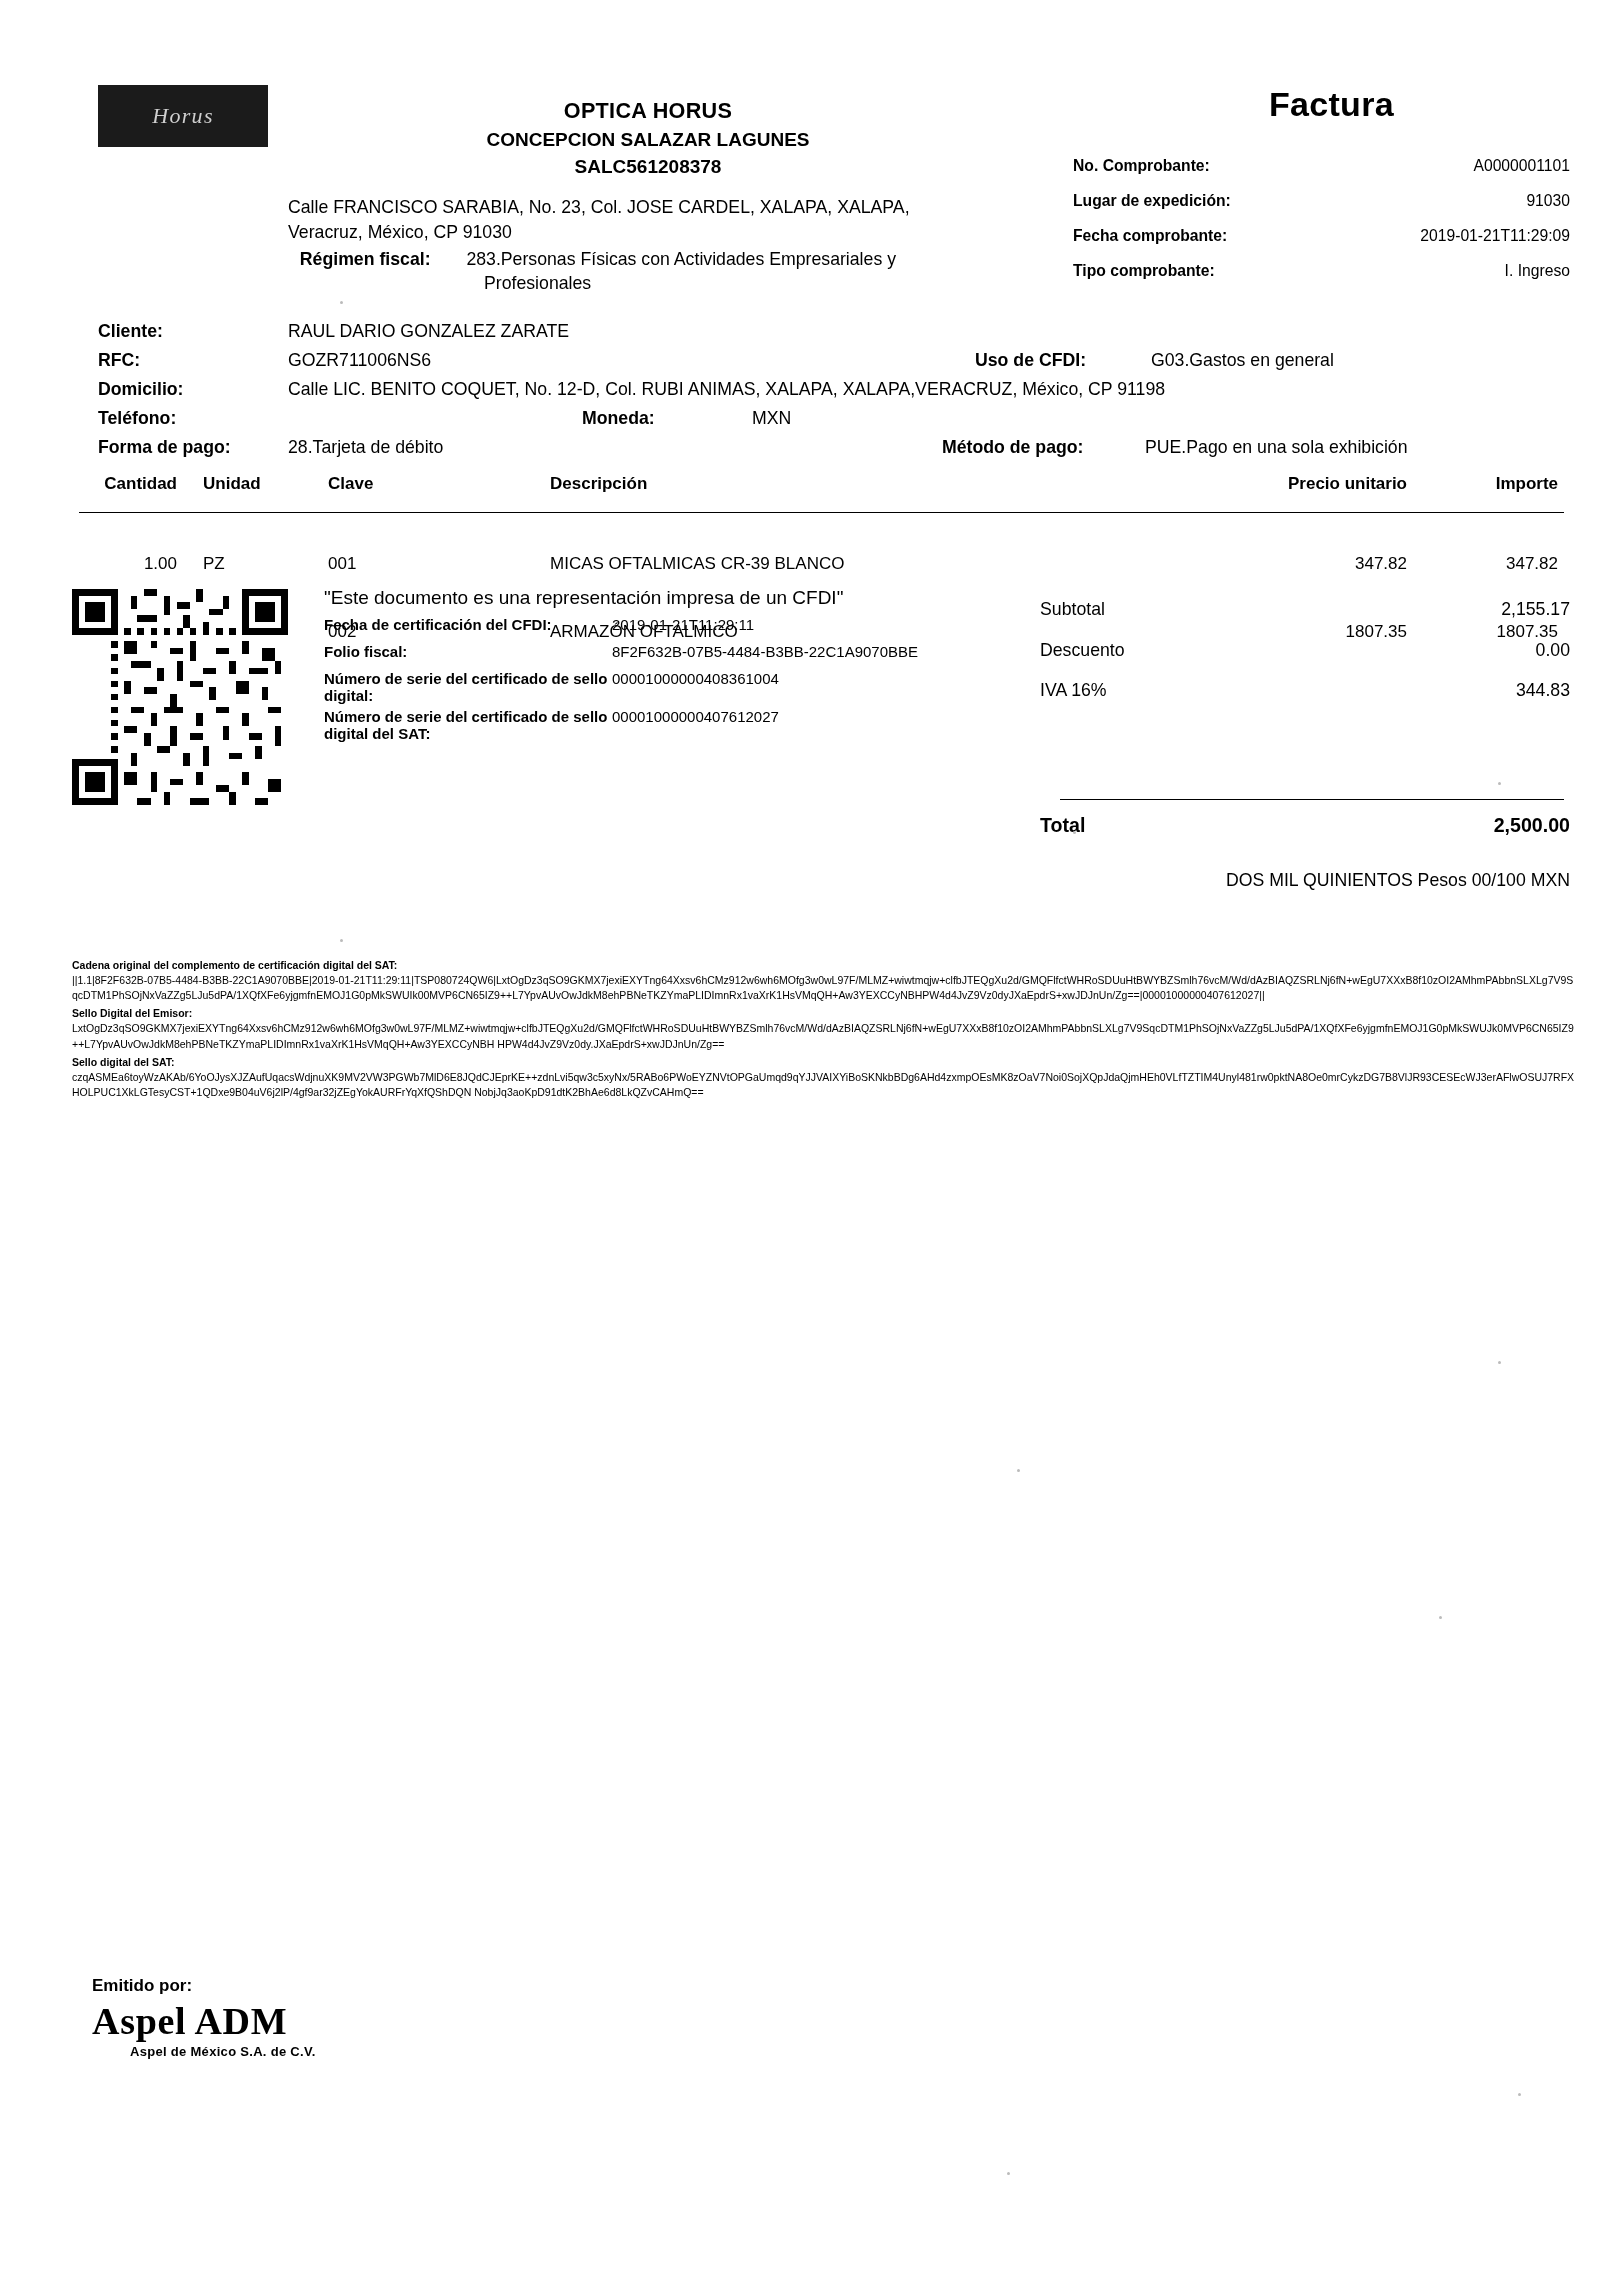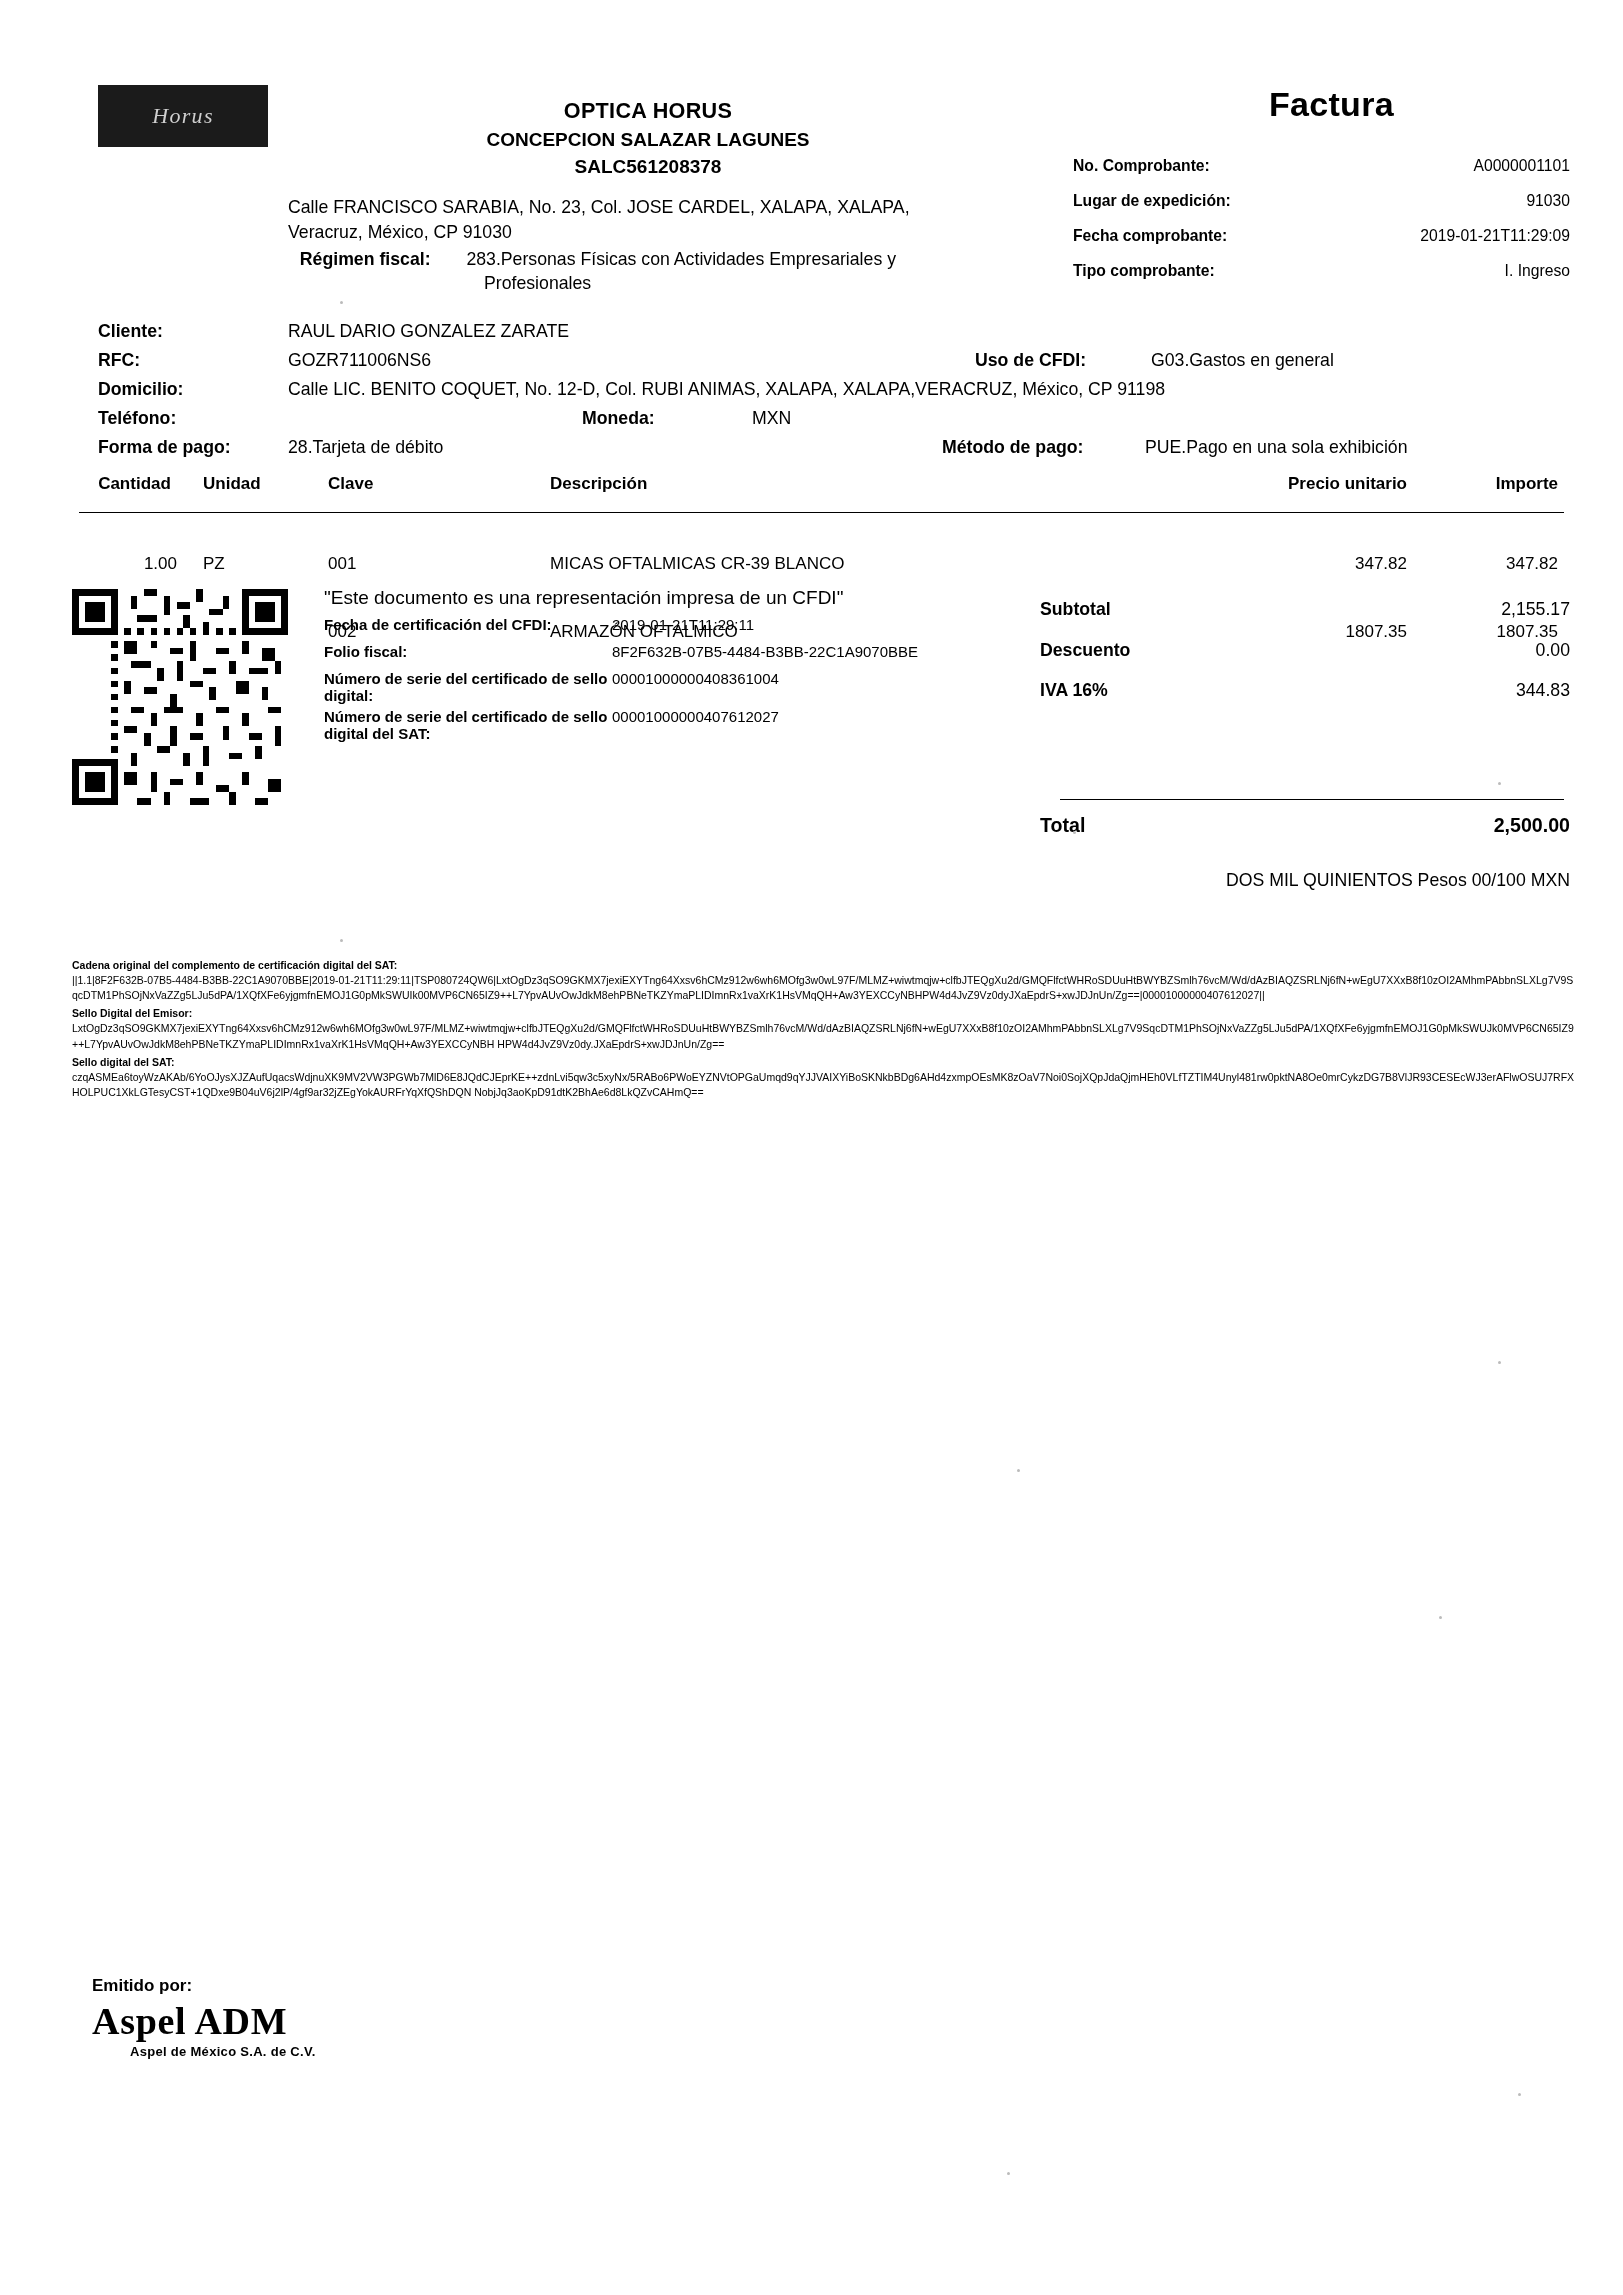--- a/index.html
+++ b/index.html
@@ -119,21 +119,21 @@
     border-top: 1.3px solid #000;
   }
   .item-row { position: relative; height: 37px; margin-top: 31px; }
   .col-cant { position: absolute; left: 13px; width: 85px; text-align: right; }
   .col-unid { position: absolute; left: 124px; width: 72px; text-align: left; }
   .col-clave { position: absolute; left: 249px; width: 131px; text-align: left; }
   .col-desc { position: absolute; left: 471px; width: 523px; text-align: left; }
   .col-pu { position: absolute; left: 1021px; width: 307px; text-align: right; }
   .col-imp { position: absolute; left: 1348px; width: 131px; text-align: right; }
 
-  .items-head .col-cant { text-align: center; left: 13px; }
+  .items-head .col-cant { text-align: right; left: 13px; }
   .items-head .col-pu { text-align: right; }
   .items-head .col-imp { text-align: right; }
 
   
   .qr {
     left: 72px; top: 589px;
     width: 216px; height: 216px;
   }
 
   
@@ -166,21 +166,21 @@
   .totals {
     left: 1040px; top: 599px;
     width: 530px;
     font-size: 17.7px;
   }
   .t-row {
     display: flex;
     justify-content: space-between;
     margin-bottom: 19.6px;
   }
-  .t-row .k { font-weight: bold; }
+  .t-row .k { font-weight: normal; }
   .total-rule {
     position: absolute;
     left: 1060px; top: 799px;
     width: 504px;
     border-top: 1.3px solid #000;
   }
   .t-total {
     left: 1040px; top: 814px;
     width: 530px;
     font-size: 19.6px;

